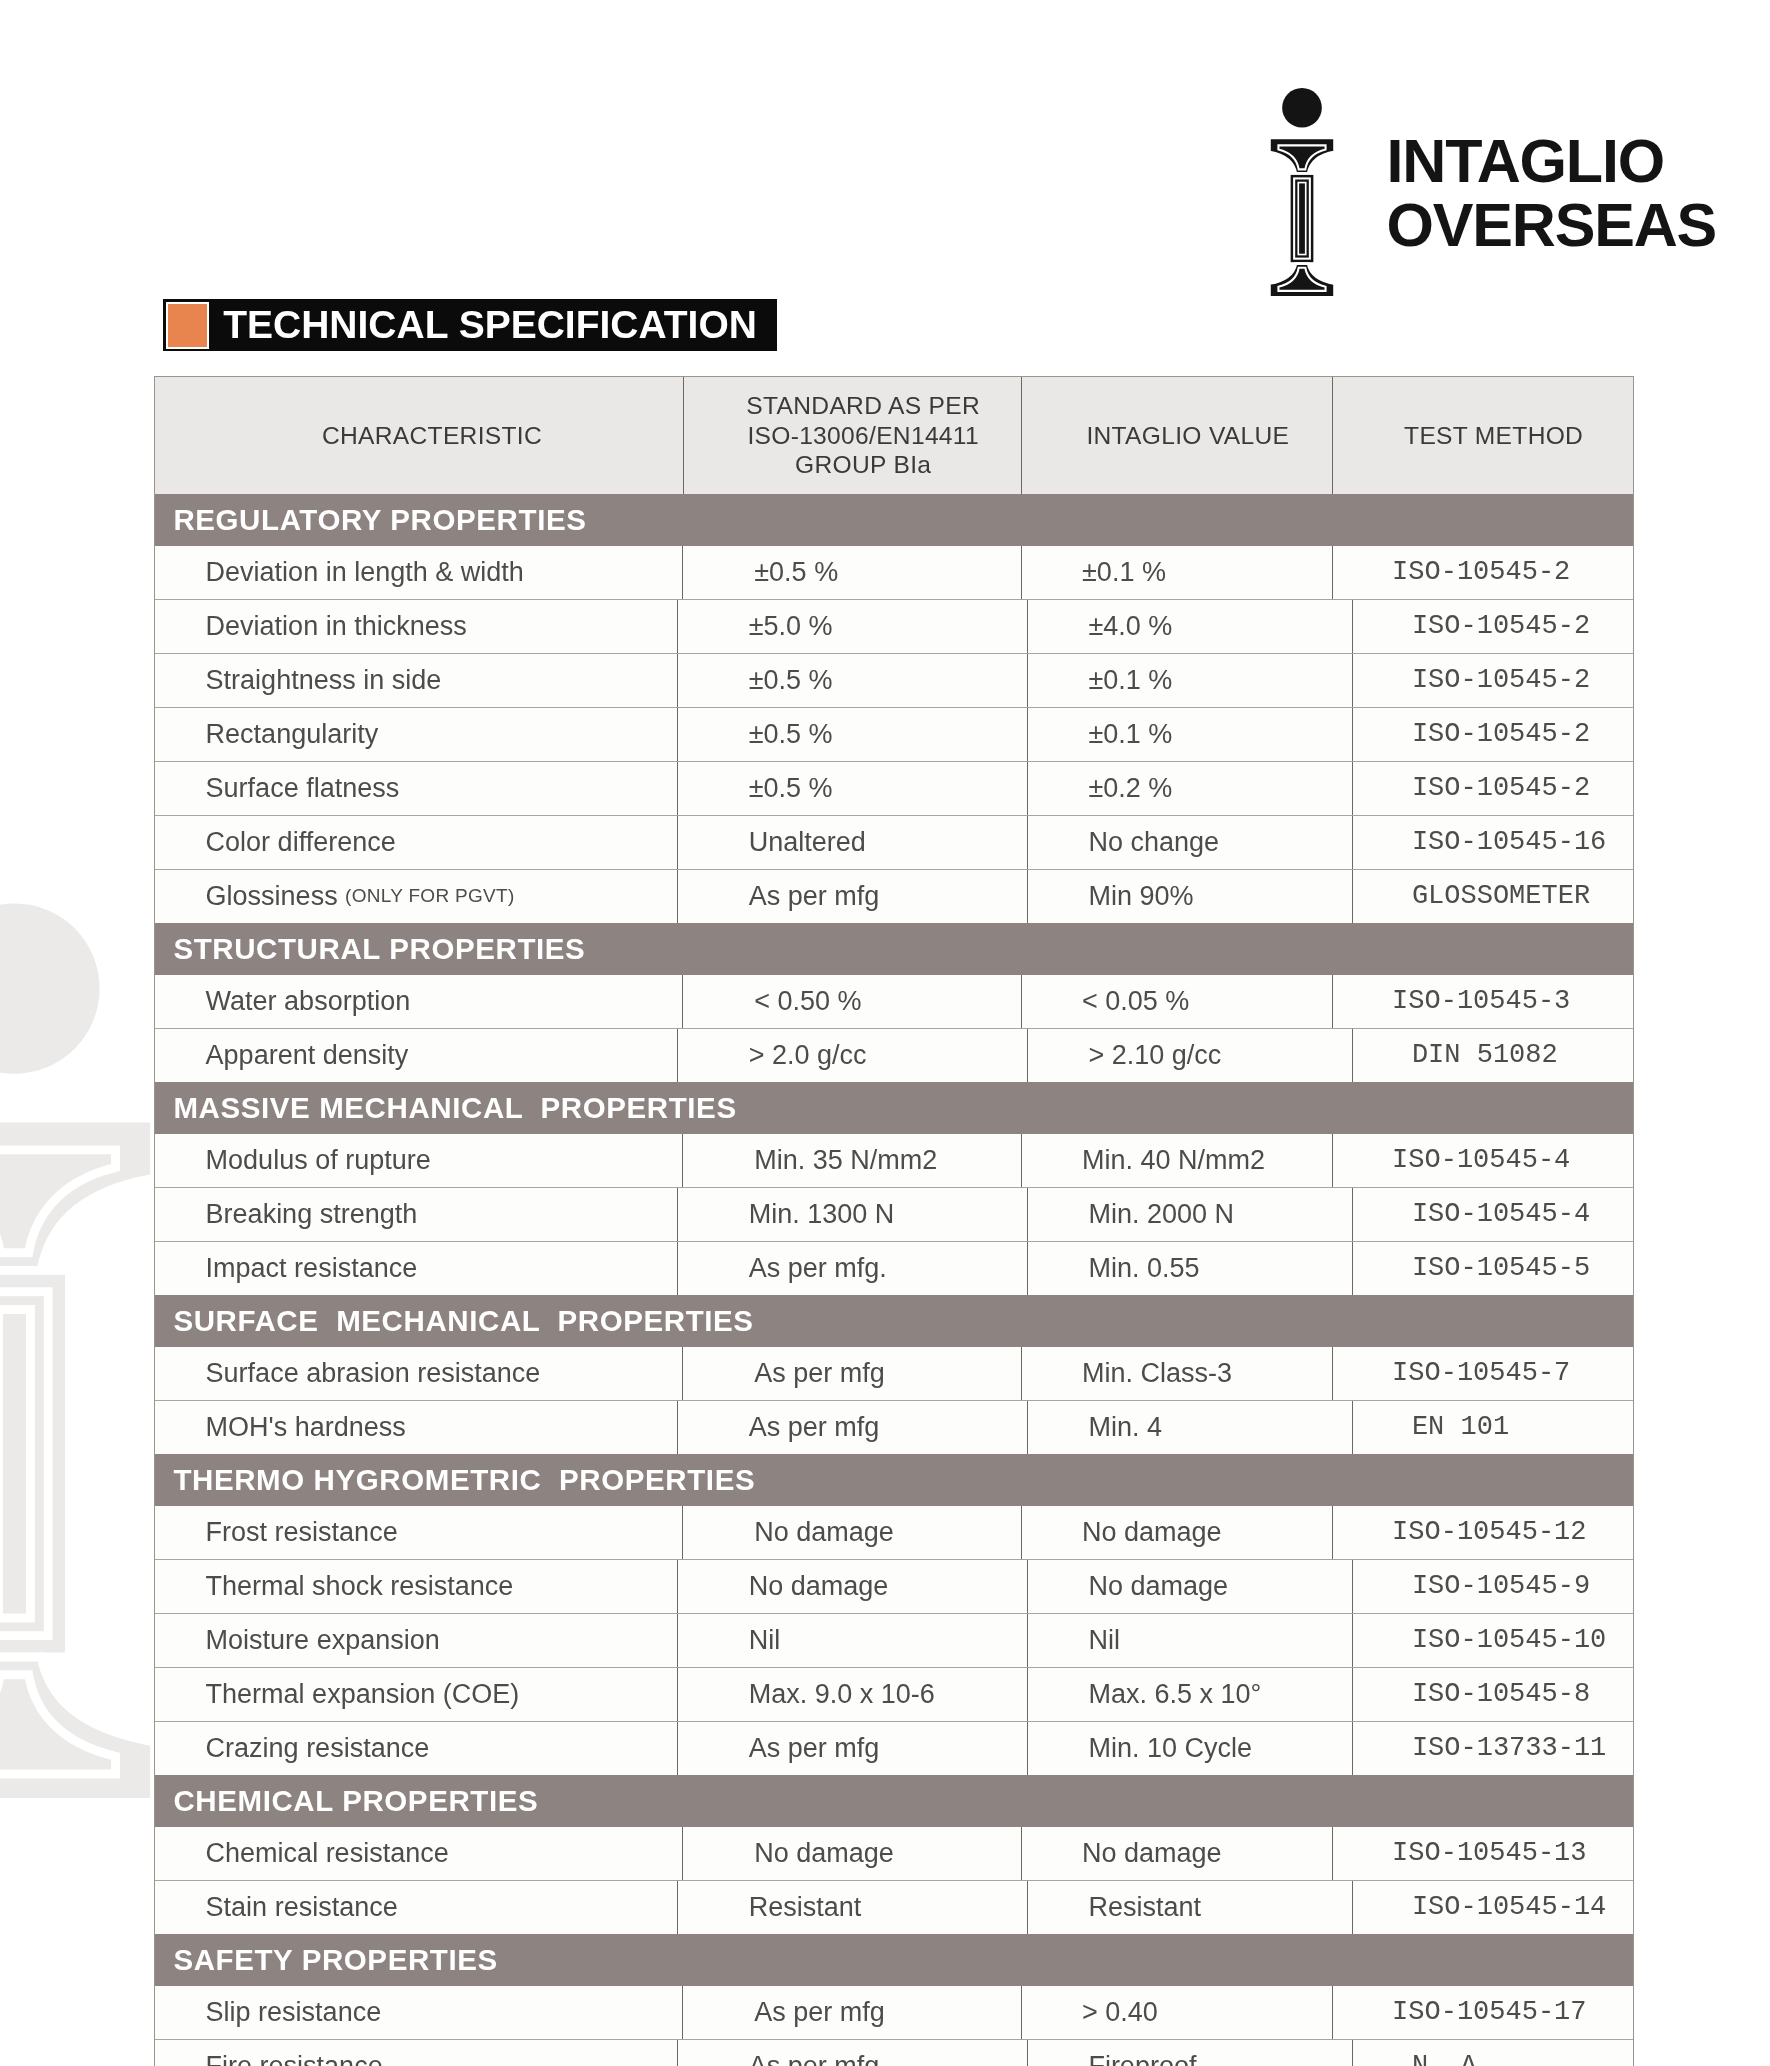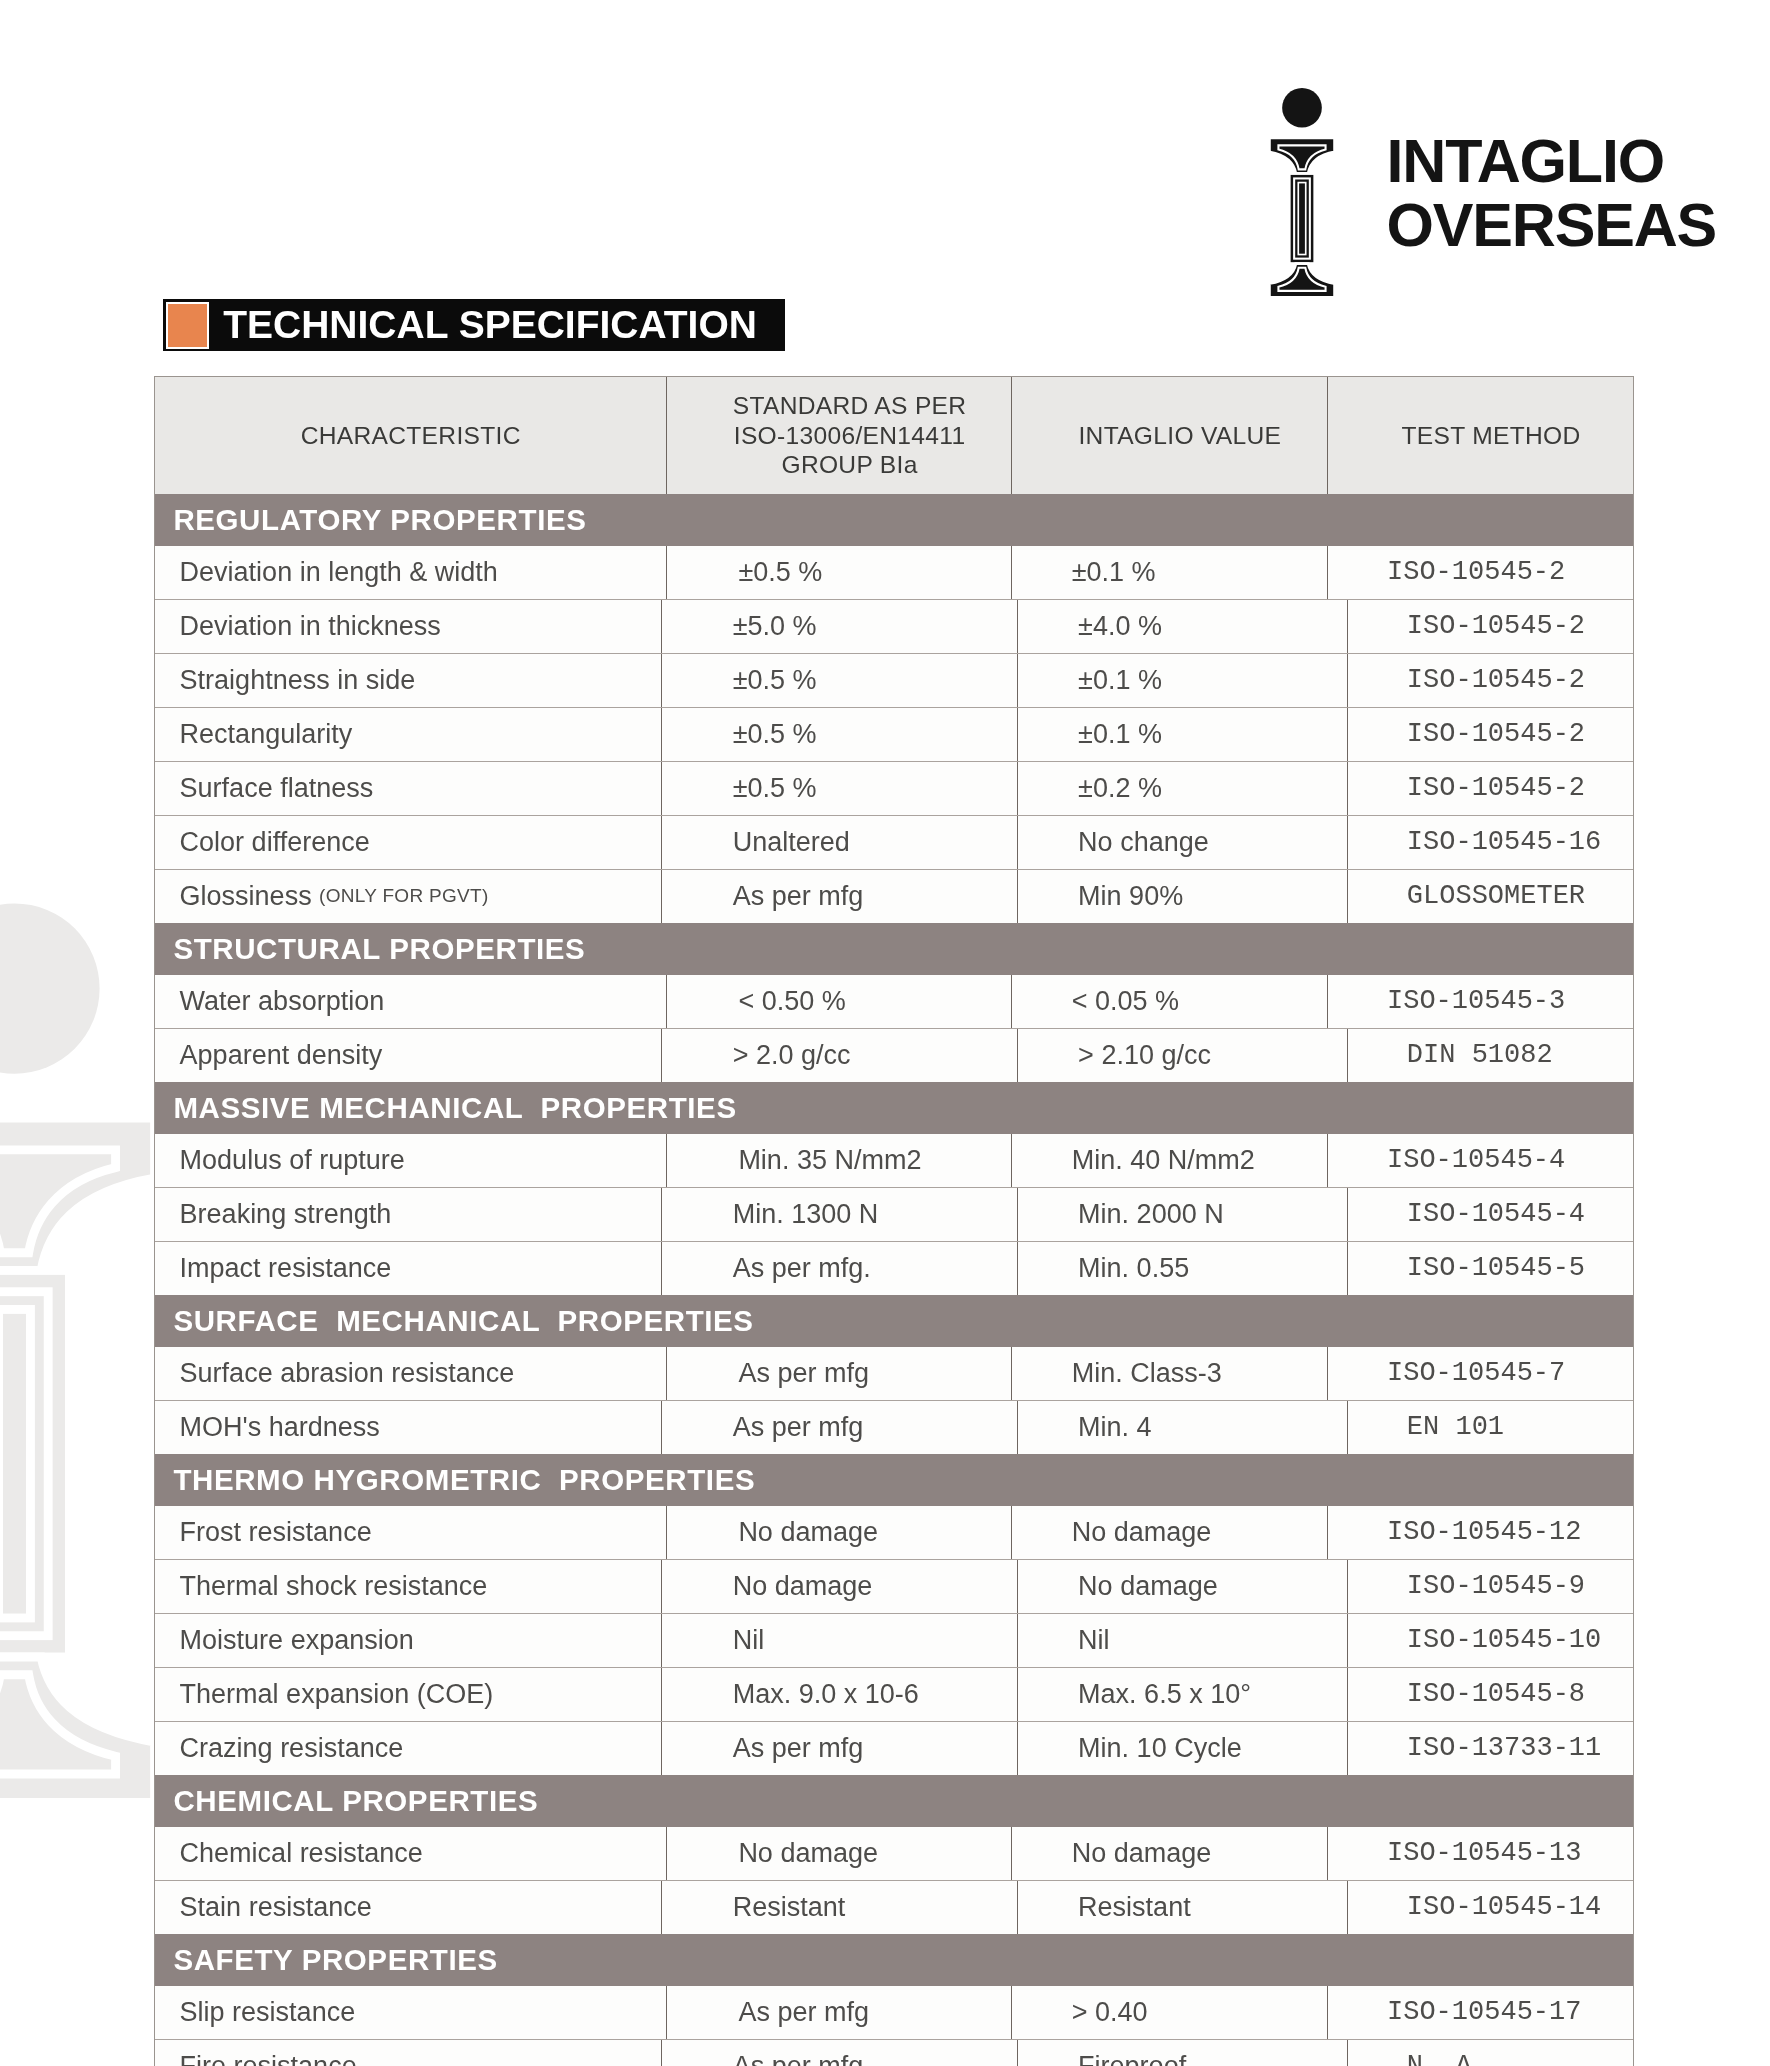--- a/index.html
+++ b/index.html
@@ -42,21 +42,21 @@
 
   
   .title-bar{
     position:absolute;
     left:163px;
     top:299px;
     height:52px;
     background:#0b0b0b;
     display:flex;
     align-items:center;
-    padding-right:28px;
+    padding-right:20px;
   }
   .orange-square{
     width:39px;
     height:43px;
     background:#E8854E;
     border:2.5px solid #ffffff;
     margin-left:2.5px;
   }
   .title-text{
     color:#ffffff;
@@ -88,21 +88,21 @@
     align-items:center;
     justify-content:center;
     text-align:center;
     font-size:24.6px;
     color:#3a3a38;
     line-height:1.2;
     letter-spacing:0.3px;
     white-space:pre-line;
     box-sizing:border-box;
   }
-  .c1{width:34.6%;}
+  .c1{width:34.6%;margin-left:26px;}
   .c2{width:23.3%;}
   .c3{width:21.4%;}
   .c4{width:20.7%;}
   .th + .th{border-left:1.2px solid #6e6660;padding-left:21px;}
 
   .section-bar{
     height:52px;
     background:#8d8381;
     color:#ffffff;
     display:flex;

